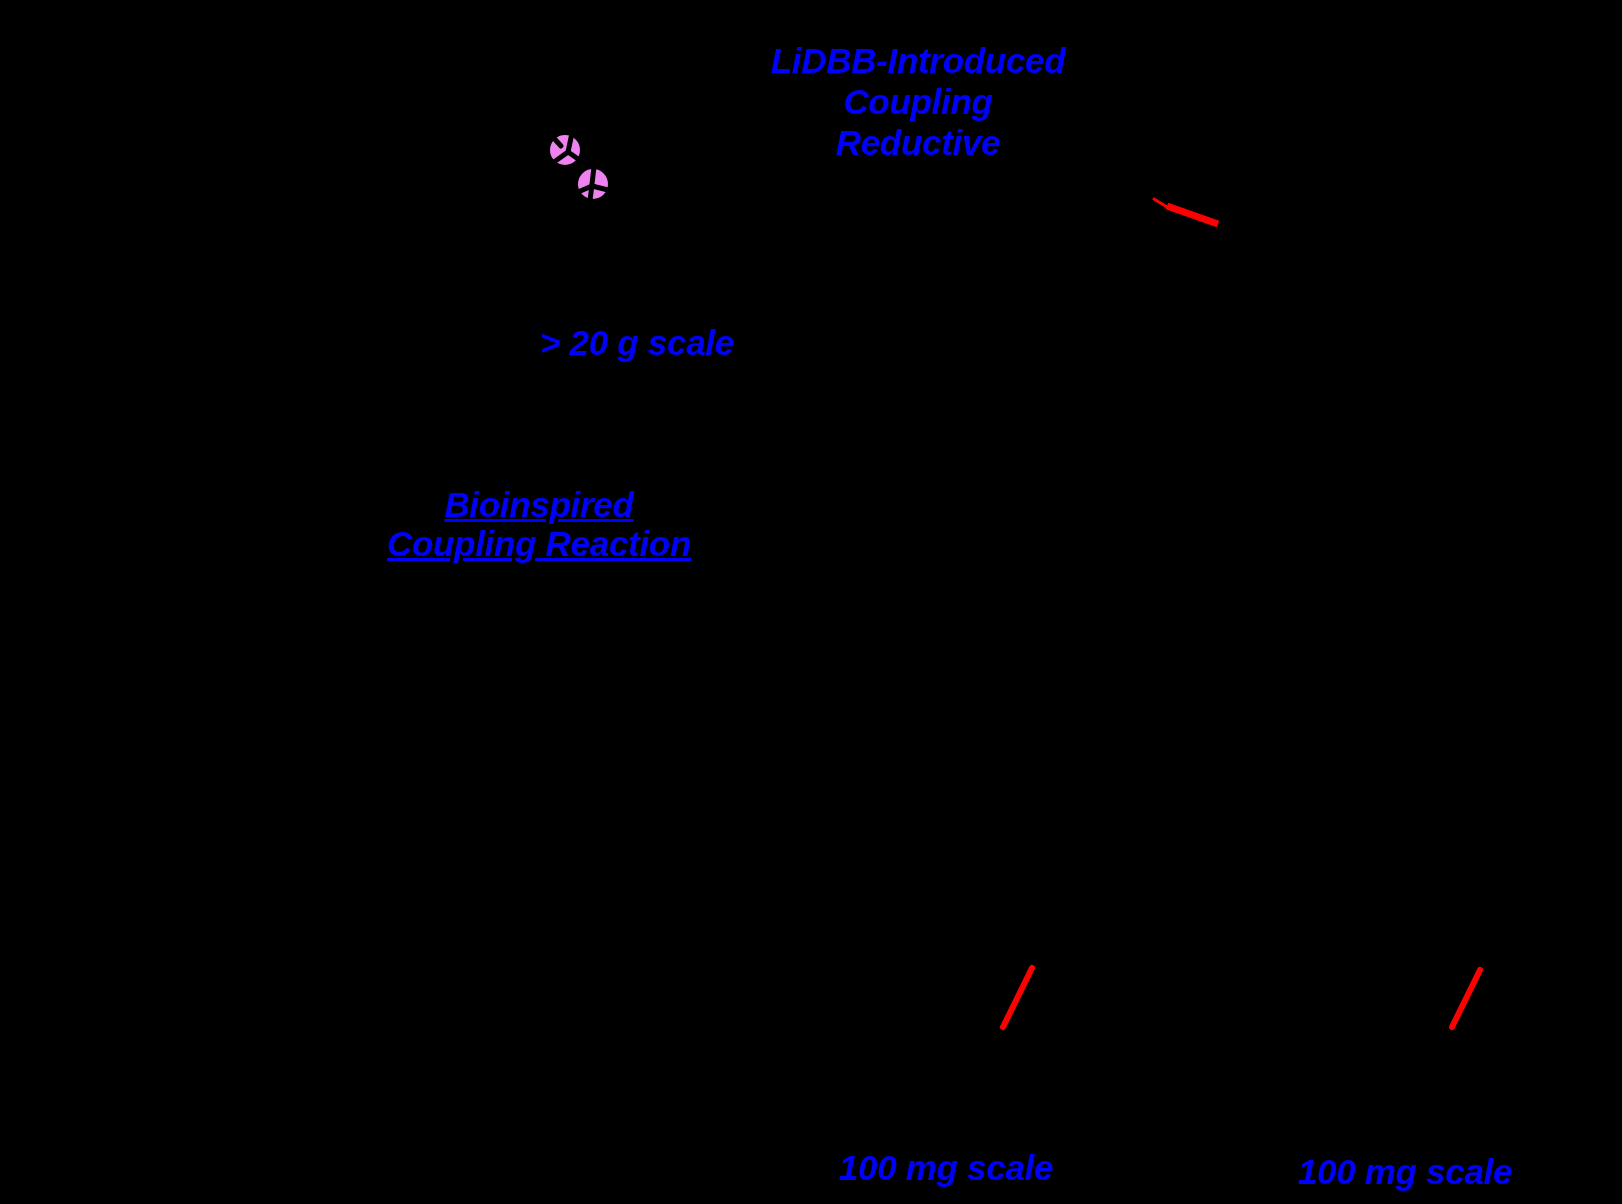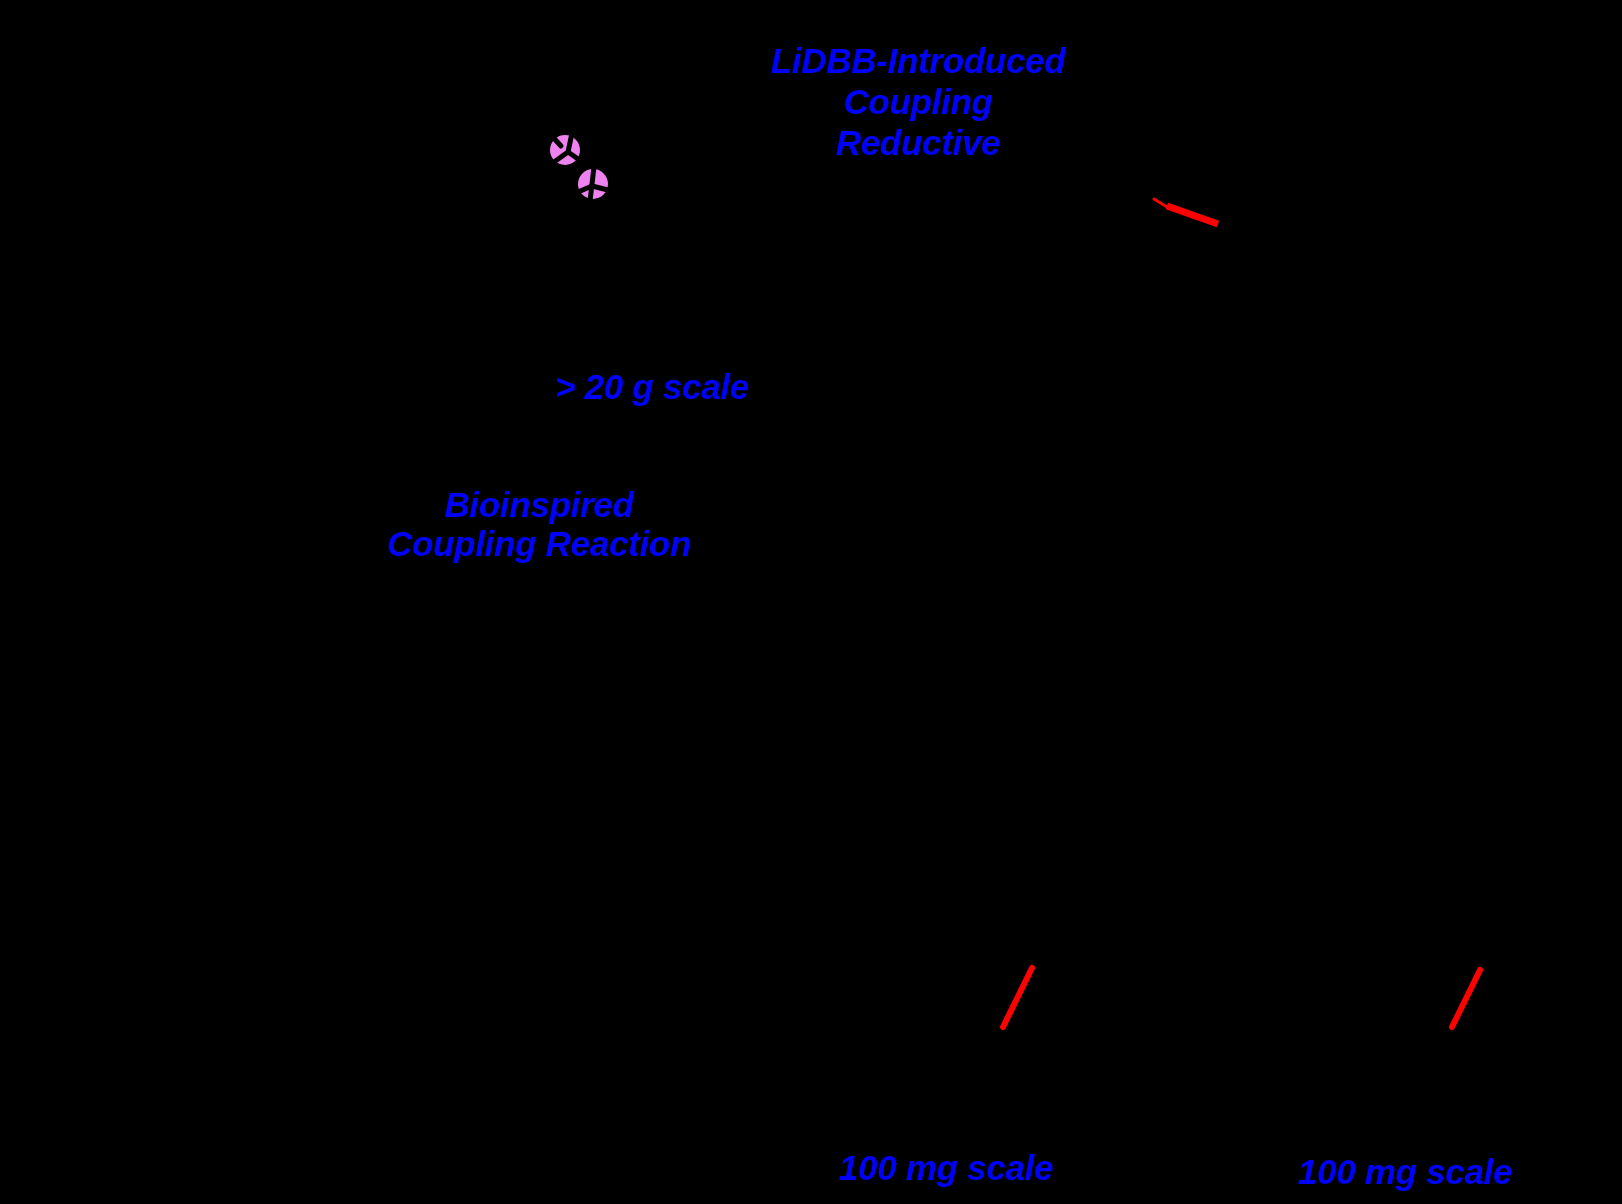--- a/index.html
+++ b/index.html
@@ -70,25 +70,25 @@
       <line x1="1480" y1="970" x2="1452" y2="1027" stroke-width="6" stroke-linecap="round" stroke="#ff0000"></line>
     </g>
   </svg>
 
   <div class="label lh41" style="left: 918px; top: 40px;">
     <span class="line">LiDBB-Introduced</span>
     <span class="line">Coupling</span>
     <span class="line">Reductive</span>
   </div>
 
-  <div class="label lh41" style="left: 652px; top: 322px; margin-top: 44px;">
+  <div class="label lh41" style="left: 637px; top: 322px;">
     <span class="line">&gt; 20 g scale</span>
   </div>
 
-  <div class="label lh39" style="left: 539px; top: 485px;">
+  <div class="label lh39" style="left: 539px; top: 485px; text-decoration: underline;">
     <span class="line">Bioinspired</span>
     <span class="line">Coupling Reaction</span>
   </div>
 
   <div class="label lh41" style="left: 946px; top: 1147px;">
     <span class="line">100 mg scale</span>
   </div>
 
   <div class="label lh41" style="left: 1405px; top: 1151px;">
     <span class="line">100 mg scale</span>

